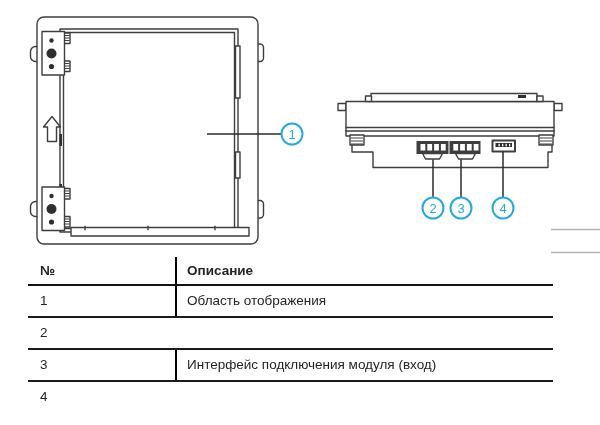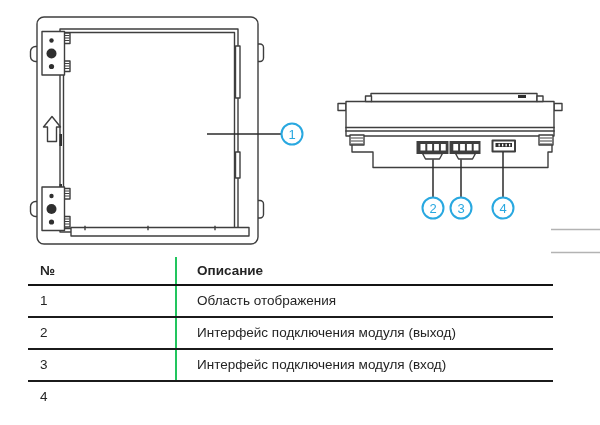--- a/index.html
+++ b/index.html
@@ -22,21 +22,21 @@
   .gray{stroke:#b3b3b3;stroke-width:1.6;fill:none;}
 
   
   .desc-table{position:absolute;left:28px;top:257px;width:525px;color:#242424;}
   .row{display:flex;align-items:stretch;border-bottom:2px solid #1b1b1b;}
   .row.header{height:26.5px;border-bottom:2.5px solid #141414;font-weight:bold;}
   .row.body{height:30px;}
   .row.last{border-bottom:none;}
   .cell{display:flex;align-items:center;box-sizing:border-box;font-size:13.5px;line-height:1;}
   .cell.num{width:147px;padding-left:12px;}
-  .cell.desc{flex:1;border-left:2px solid #22c55e;padding-left:20px;}
+  .cell.desc{flex:1;border-left:2px solid #000000;padding-left:10px;}
 </style>
 </head>
 <body>
 
 <svg class="figure" width="600" height="255" viewBox="0 0 600 255">
 
   <g>
 
     <rect class="sf" x="30.5" y="46.5" width="12" height="15" rx="5"></rect>
     <rect class="sf" x="30.5" y="201.5" width="12" height="15" rx="5"></rect>
@@ -172,21 +172,20 @@
   <div class="row header">
     <div class="cell num">№</div>
     <div class="cell desc">Описание</div>
   </div>
   <div class="row body">
     <div class="cell num">1</div>
     <div class="cell desc">Область отображения</div>
   </div>
   <div class="row body">
     <div class="cell num">2</div>
-    <div class="cell desc">Интерфейс подключения модуля (выход)</div>
   </div>
   <div class="row body">
     <div class="cell num">3</div>
     <div class="cell desc">Интерфейс подключения модуля (вход)</div>
   </div>
   <div class="row body last">
     <div class="cell num">4</div>
   </div>
 </div>
 

